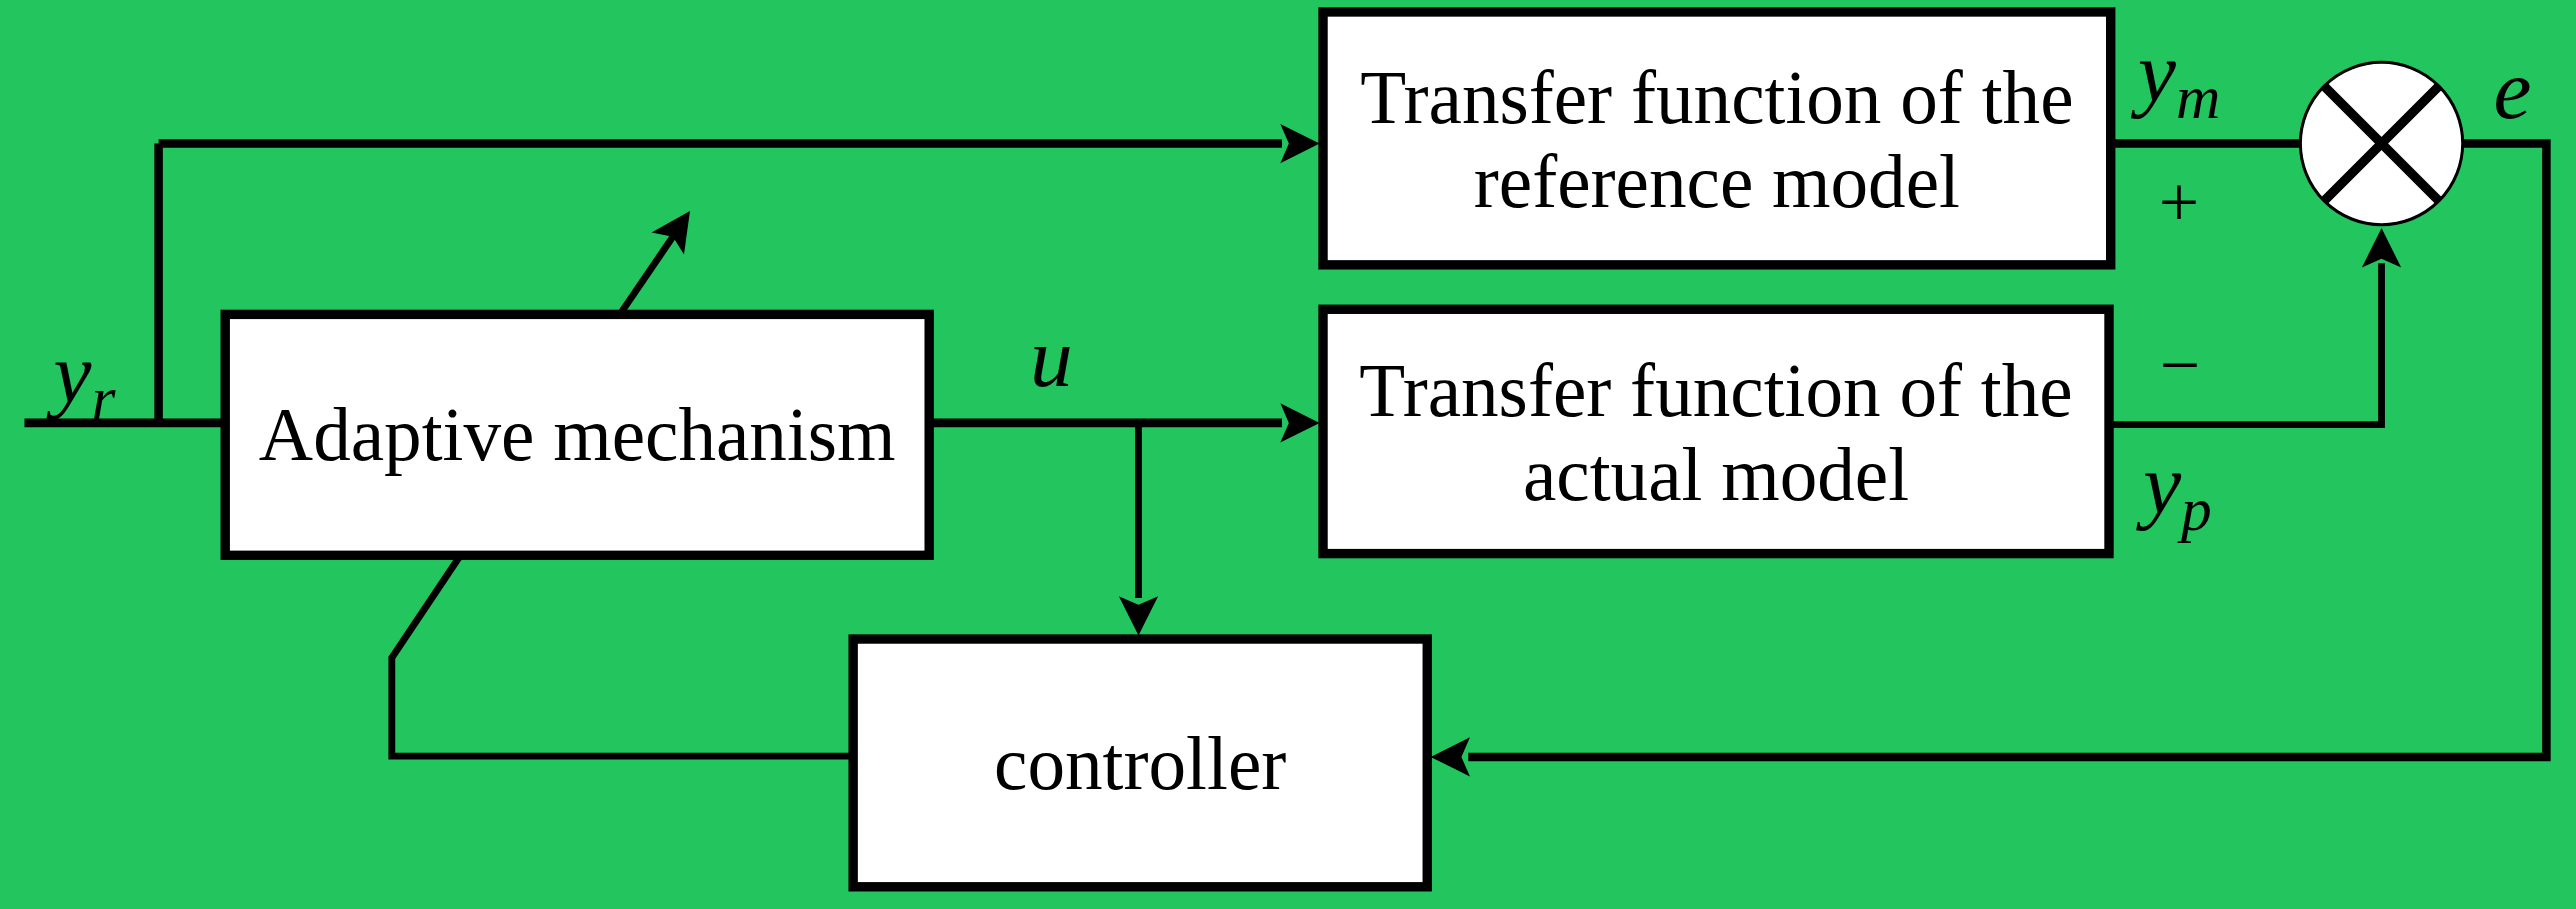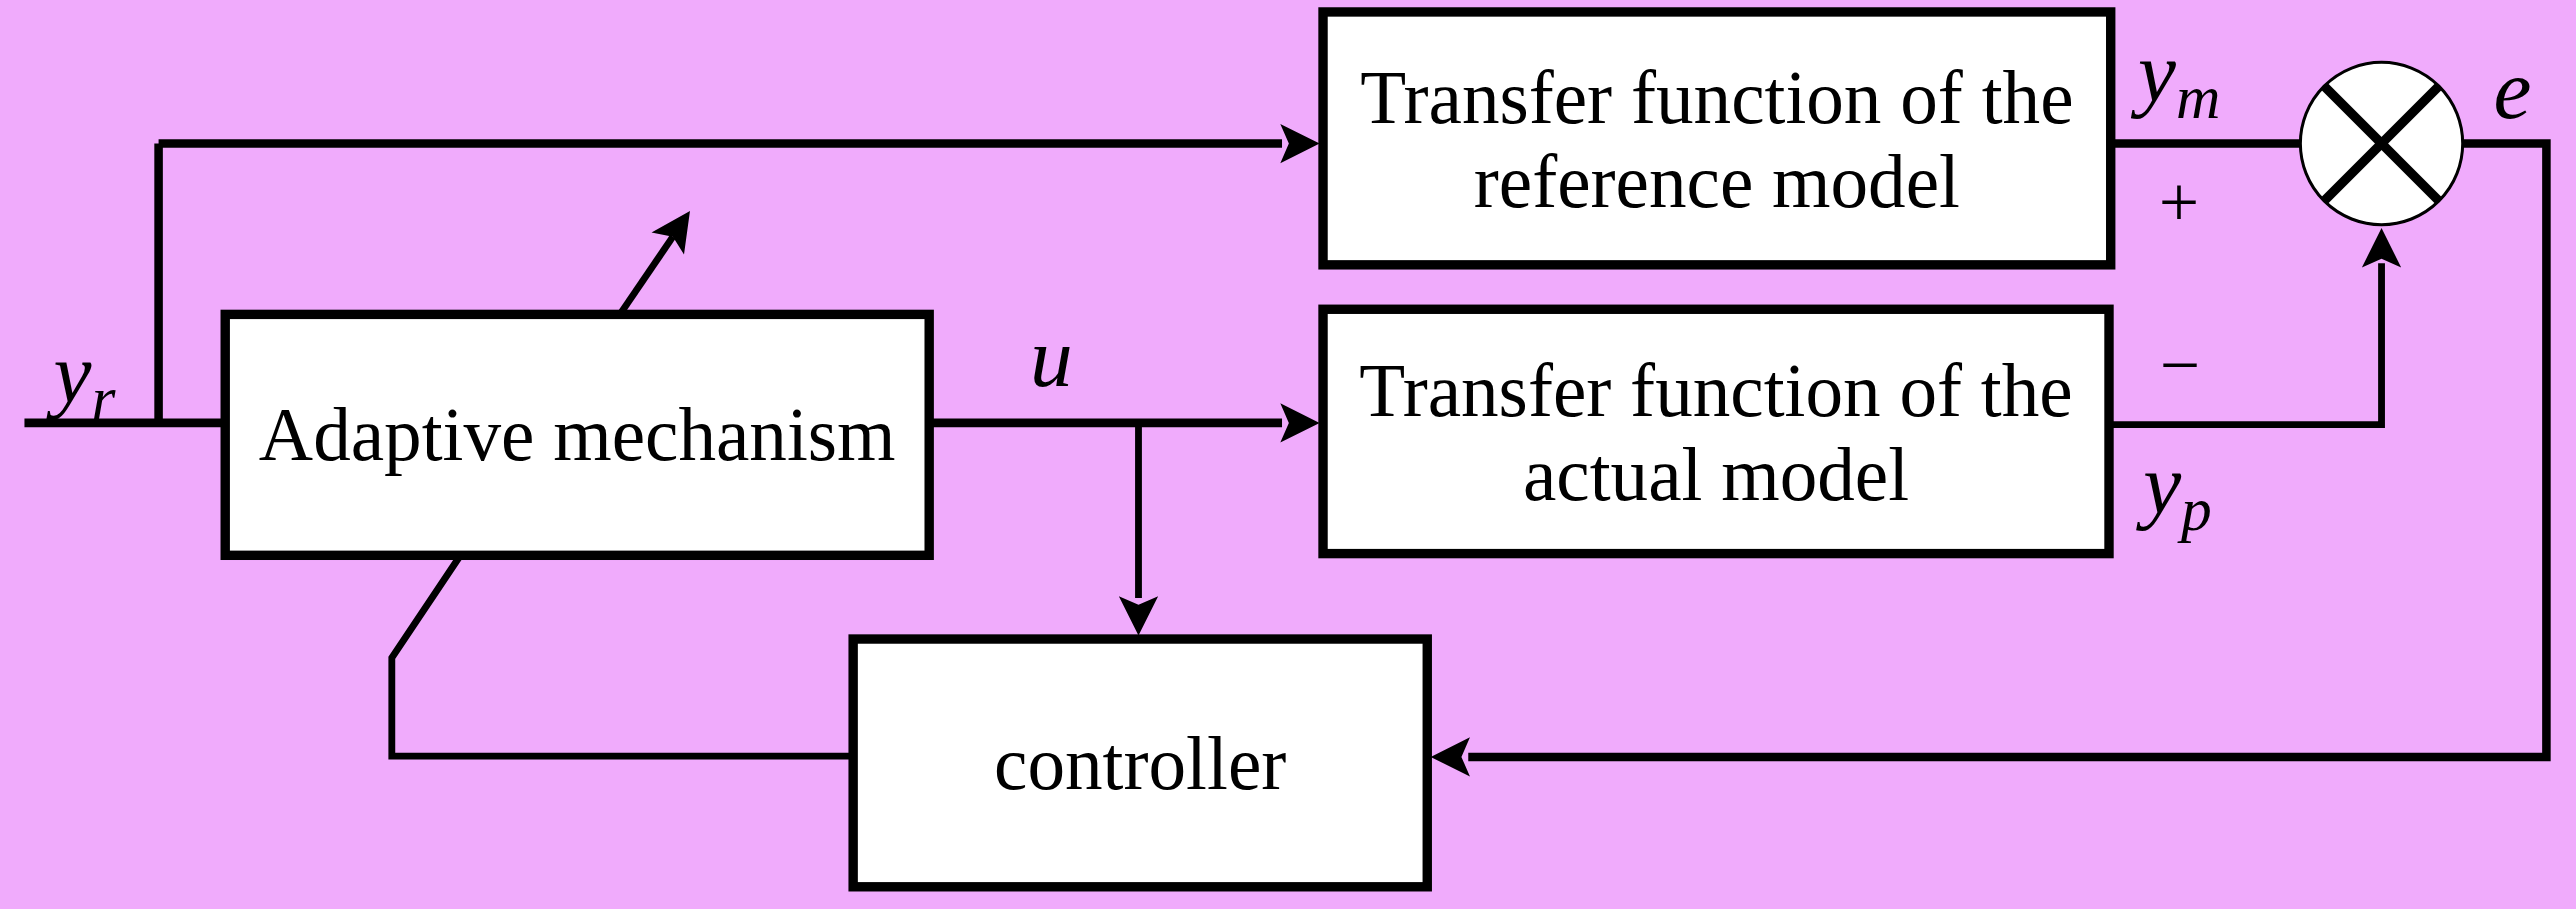--- a/index.html
+++ b/index.html
@@ -4,21 +4,21 @@
 <style>
   html, body {
     margin: 0;
     padding: 0;
     background: #ffffff;
   }
   .stage {
     position: relative;
     width: 2576px;
     height: 909px;
-    background: #f0abfc;
+    background: #22c55e;
   }
   svg { display: block; }
   .wire {
     stroke: #000000;
     stroke-width: 10;
     fill: none;
   }
   .wire-thin {
     stroke: #000000;
     stroke-width: 8;

